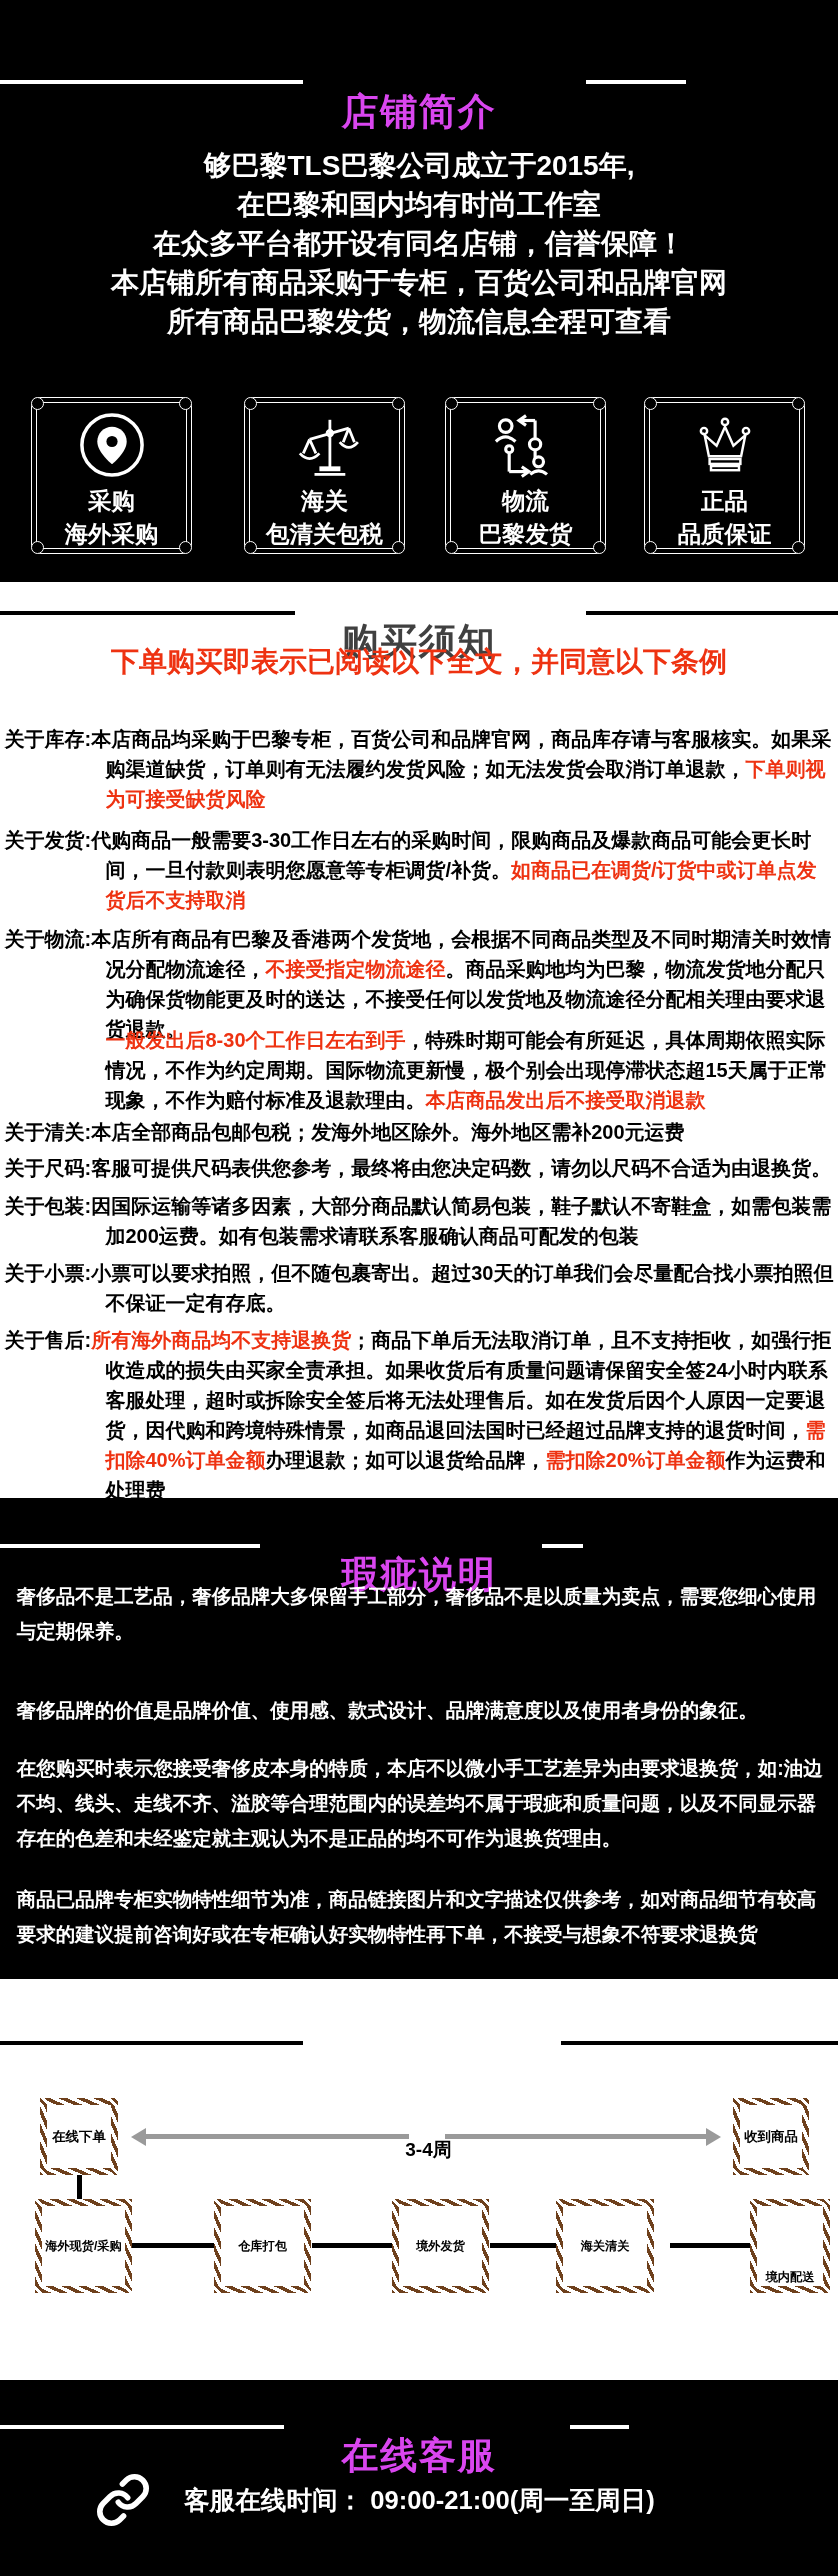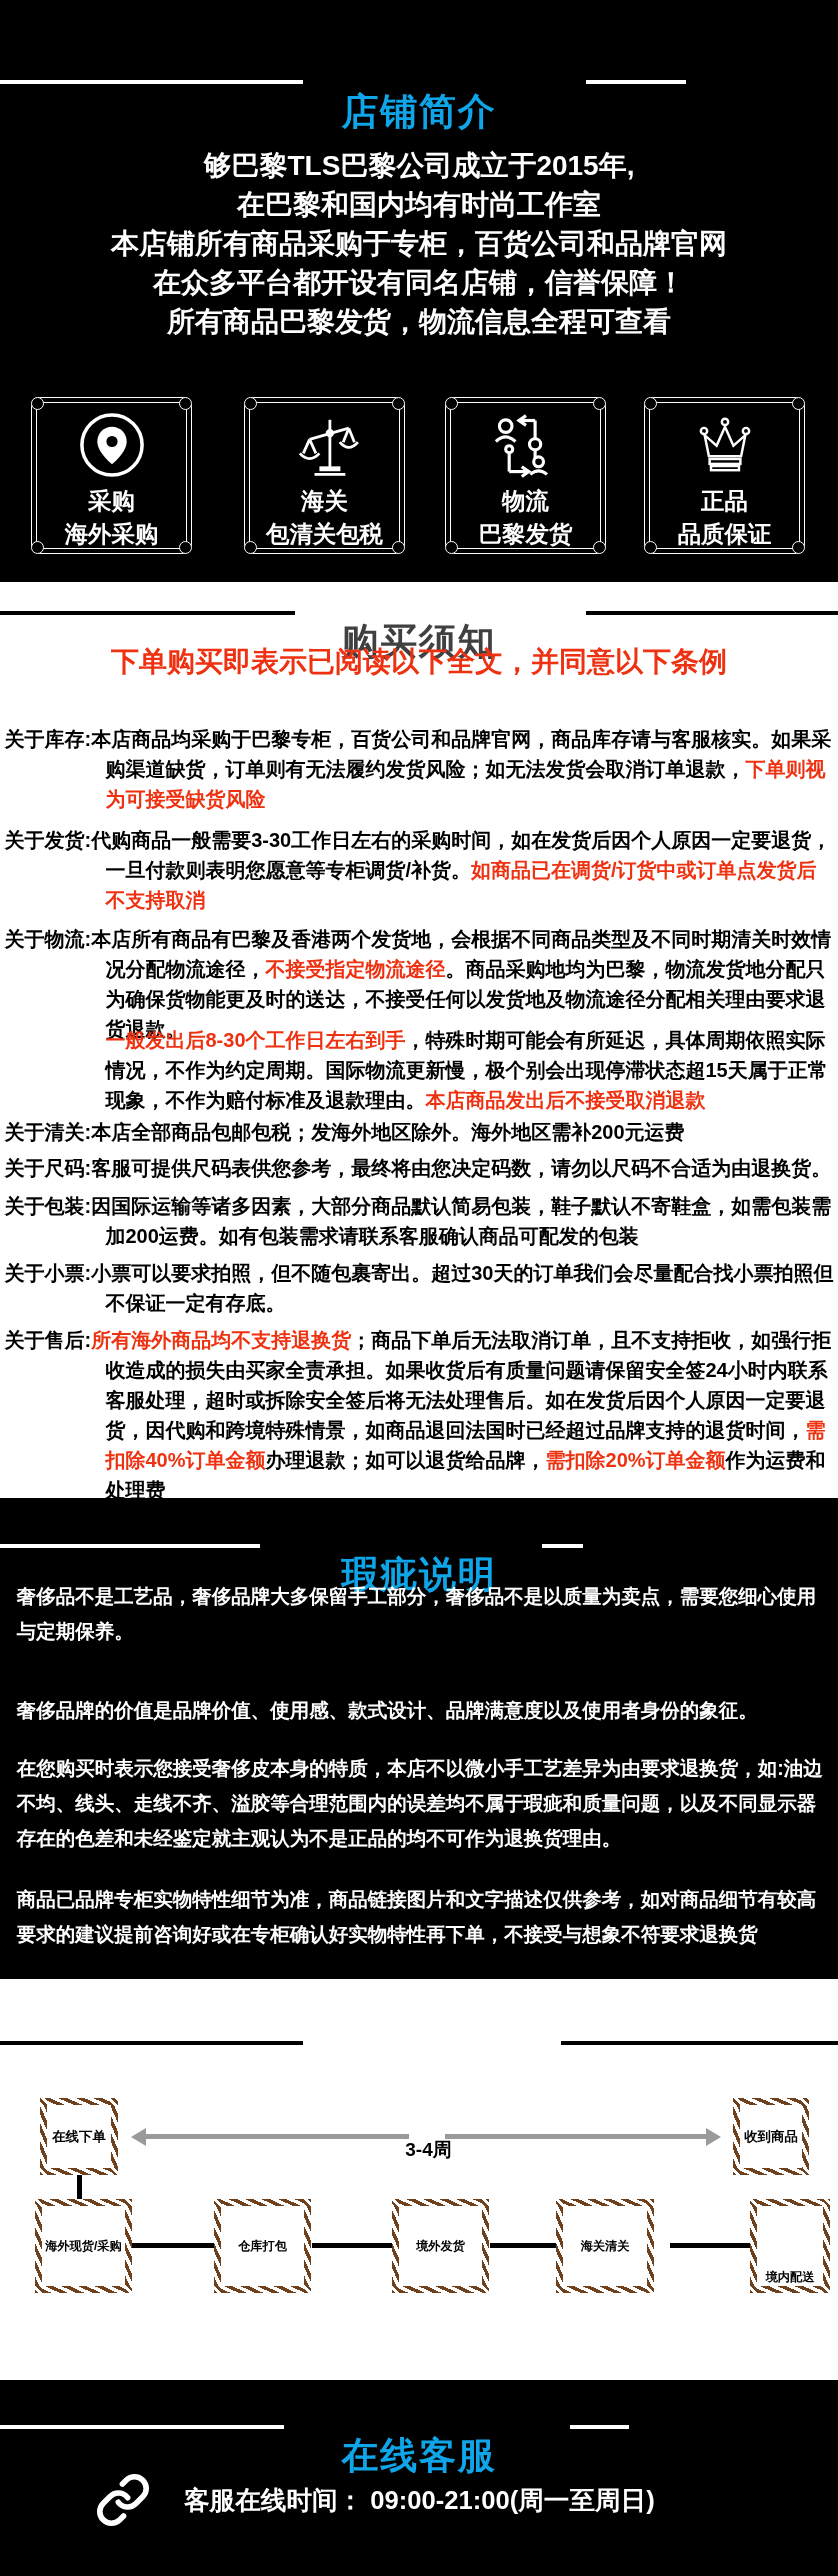--- a/index.html
+++ b/index.html
@@ -18,21 +18,21 @@
   .s3{height:481px;background:#000;}
   .s4{height:401px;background:#fff;}
   .s5{height:196px;background:#000;}
 
   
   .sec-title{
     position:absolute;left:0;right:0;text-align:center;
     font-size:37px;font-weight:900;letter-spacing:1.7px;line-height:1.25;
     white-space:nowrap;
   }
-  .dark-t{color:#0ea5e9;} .light-t{color:#404040;}
+  .dark-t{color:#d946ef;} .light-t{color:#404040;}
   .s1 .sec-title{top:58px;}
   .s2 .sec-title{top:6.7px;}
   .s3 .sec-title{top:23.4px;}
   .s4 .sec-title{top:40px;}
   .s5 .sec-title{top:22px;}
 
   .tl{position:absolute;height:3.9px;}
   .tl.w{background:#fff;} .tl.b{background:#000;}
   .s1 .tl-l{left:0;width:303px;top:80px;}
   .s1 .tl-r{left:586px;width:100px;top:80px;}
@@ -117,22 +117,22 @@
 </head>
 <body>
 
 <div class="sec s1">
   <div class="tl w tl-l"></div>
   <h2 class="sec-title dark-t">店铺简介</h2>
   <div class="tl w tl-r"></div>
   <div class="intro">
       <div class="intro-line">够巴黎TLS巴黎公司成立于2015年,</div>
       <div class="intro-line">在巴黎和国内均有时尚工作室</div>
+      <div class="intro-line">在众多平台都开设有同名店铺，信誉保障！</div>
       <div class="intro-line">本店铺所有商品采购于专柜，百货公司和品牌官网</div>
-      <div class="intro-line">在众多平台都开设有同名店铺，信誉保障！</div>
       <div class="intro-line">所有商品巴黎发货，物流信息全程可查看</div>
     </div>
   <div class="features">
       <div class="feature">
         <div class="inner">
           <span class="nt nt1"></span>
           <span class="nt nt2"></span>
           <span class="nt nt3"></span>
           <span class="nt nt4"></span>
         </div>
@@ -211,21 +211,21 @@
     </div>
 </div>
 
 <div class="sec s2">
   <div class="tl b tl-l"></div>
   <h2 class="sec-title light-t">购买须知</h2>
   <div class="tl b tl-r"></div>
   <div class="pn-intro">下单购买即表示已阅读以下全文，并同意以下条例</div>
   <div class="notices">
       <div class="notice n0"><span class="nlabel">关于库存:</span><span>本店商品均采购于巴黎专柜，百货公司和品牌官网，商品库存请与客服核实。如果采购渠道缺货，订单则有无法履约发货风险；如无法发货会取消订单退款，</span><span class="red">下单则视为可接受缺货风险</span></div>
-      <div class="notice n1"><span class="nlabel">关于发货:</span><span>代购商品一般需要3-30工作日左右的采购时间，如在发货后因个人原因一定要退货，一旦付款则表明您愿意等专柜调货/补货。</span><span class="red">如商品已在调货/订货中或订单点发货后不支持取消</span></div>
+      <div class="notice n1"><span class="nlabel">关于发货:</span><span>代购商品一般需要3-30工作日左右的采购时间，限购商品及爆款商品可能会更长时间，一旦付款则表明您愿意等专柜调货/补货。</span><span class="red">如商品已在调货/订货中或订单点发货后不支持取消</span></div>
       <div class="notice n2"><span class="nlabel">关于物流:</span><span>本店所有商品有巴黎及香港两个发货地，会根据不同商品类型及不同时期清关时效情况分配物流途径，</span><span class="red">不接受指定物流途径</span><span>。商品采购地均为巴黎，物流发货地分配只为确保货物能更及时的送达，不接受任何以发货地及物流途径分配相关理由要求退货退款。</span></div>
       <div class="notice n3 cont"><span class="red">一般发出后8-30个工作日左右到手</span><span>，特殊时期可能会有所延迟，具体周期依照实际情况，不作为约定周期。国际物流更新慢，极个别会出现停滞状态超15天属于正常现象，不作为赔付标准及退款理由。</span><span class="red">本店商品发出后不接受取消退款</span></div>
       <div class="notice n4"><span class="nlabel">关于清关:</span><span>本店全部商品包邮包税；发海外地区除外。海外地区需补200元运费</span></div>
       <div class="notice n5"><span class="nlabel">关于尺码:</span><span>客服可提供尺码表供您参考，最终将由您决定码数，请勿以尺码不合适为由退换货。</span></div>
       <div class="notice n6"><span class="nlabel">关于包装:</span><span>因国际运输等诸多因素，大部分商品默认简易包装，鞋子默认不寄鞋盒，如需包装需加200运费。如有包装需求请联系客服确认商品可配发的包装</span></div>
       <div class="notice n7"><span class="nlabel">关于小票:</span><span>小票可以要求拍照，但不随包裹寄出。超过30天的订单我们会尽量配合找小票拍照但不保证一定有存底。</span></div>
       <div class="notice n8"><span class="nlabel">关于售后:</span><span class="red">所有海外商品均不支持退换货</span><span>；商品下单后无法取消订单，且不支持拒收，如强行拒收造成的损失由买家全责承担。如果收货后有质量问题请保留安全签24小时内联系客服处理，超时或拆除安全签后将无法处理售后。如在发货后因个人原因一定要退货，因代购和跨境特殊情景，如商品退回法国时已经超过品牌支持的退货时间，</span><span class="red">需扣除40%订单金额</span><span>办理退款；如可以退货给品牌，</span><span class="red">需扣除20%订单金额</span><span>作为运费和处理费</span></div>
     </div>
 </div>
 

